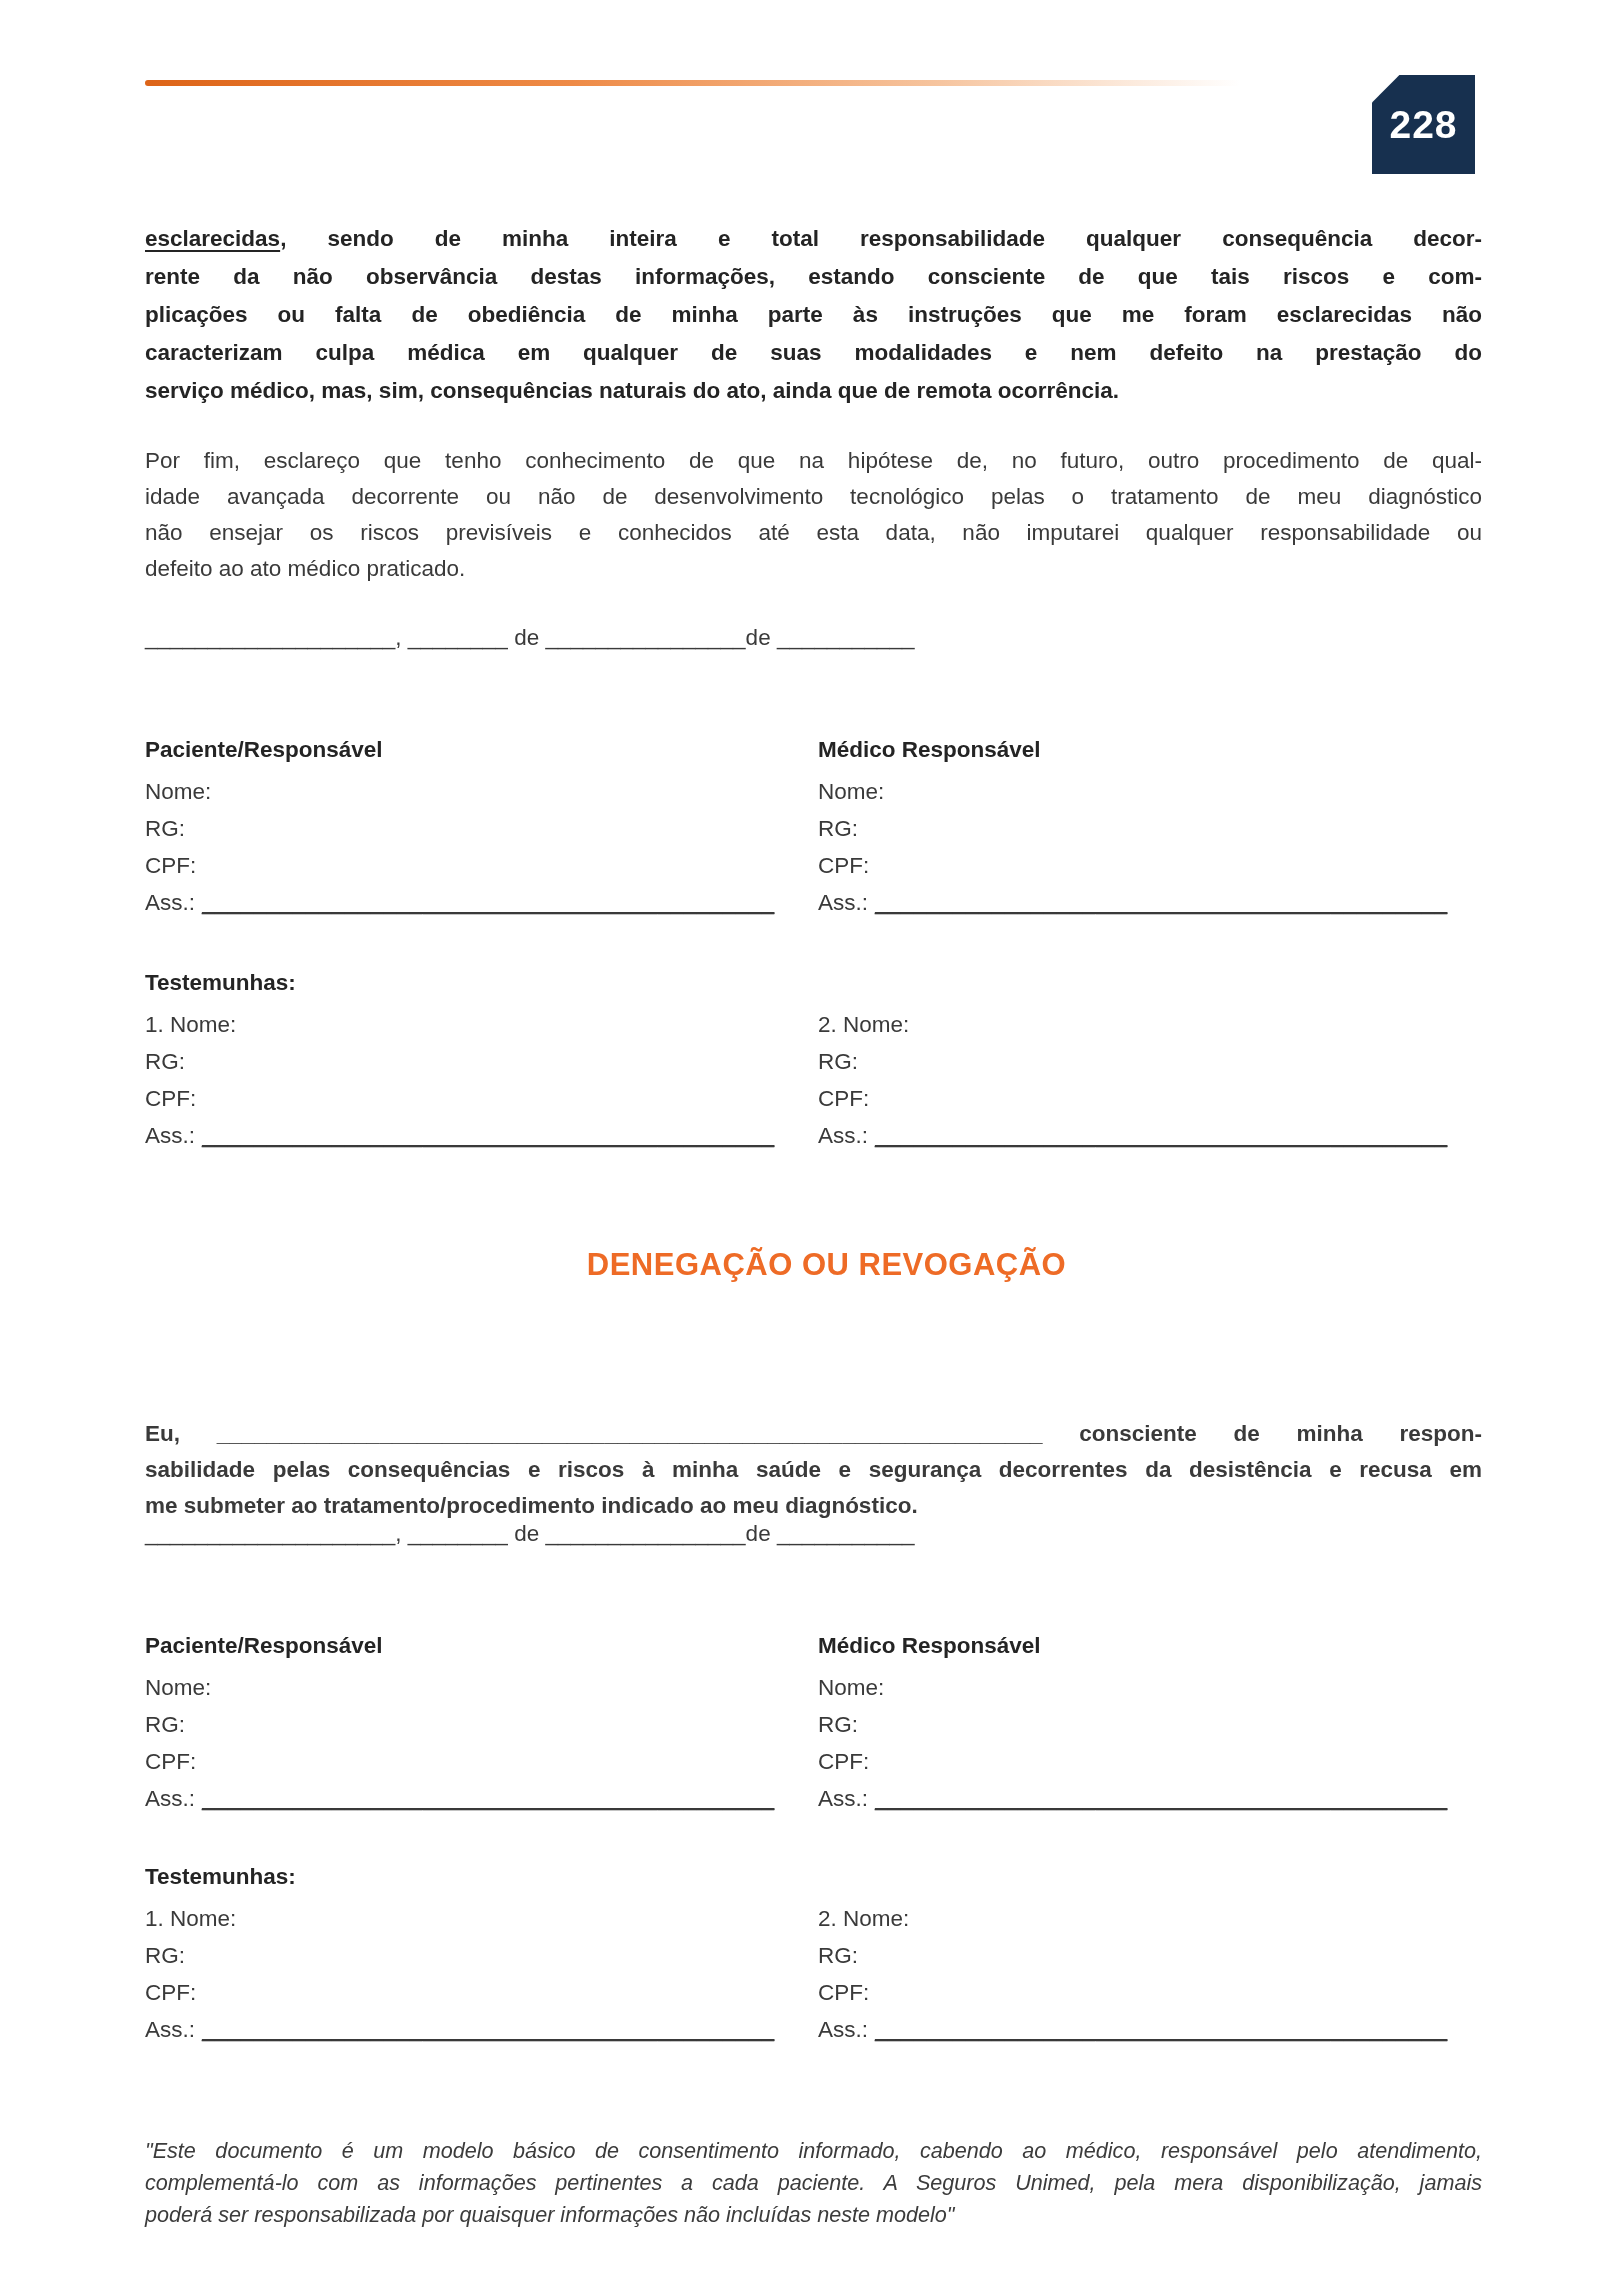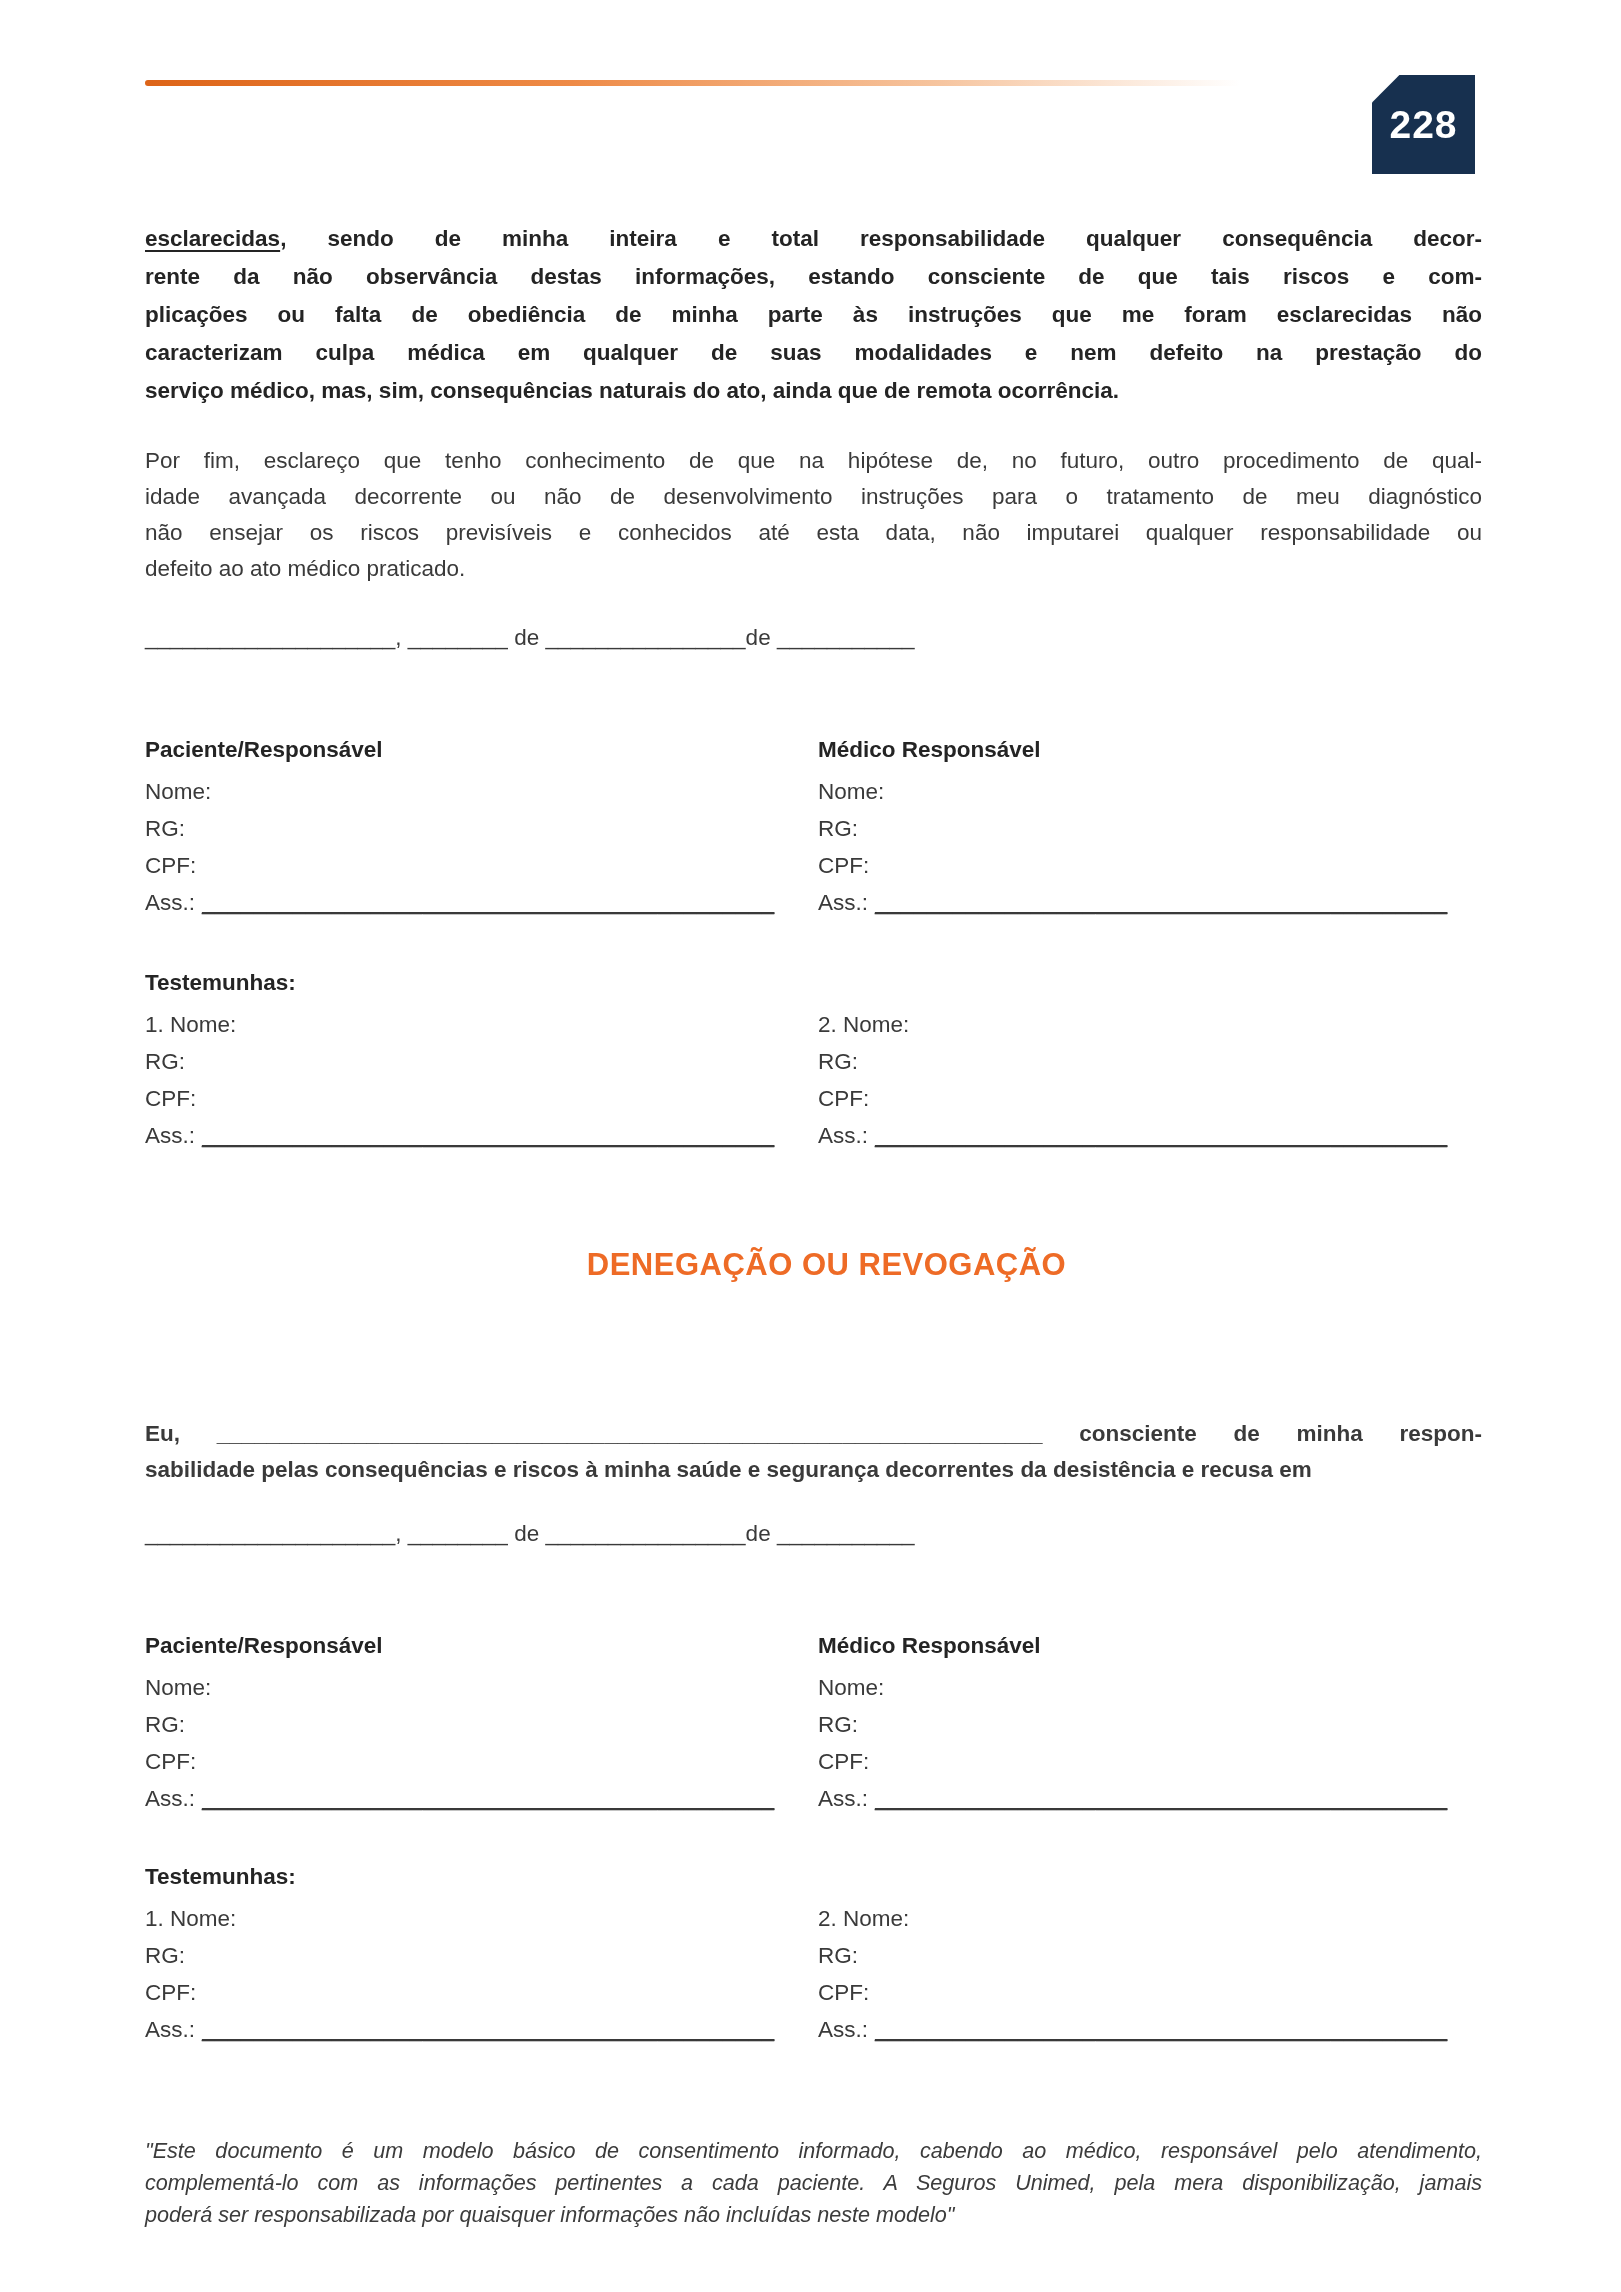--- a/index.html
+++ b/index.html
@@ -80,21 +80,21 @@
 <div class="para" id="para1">
   <div class="jline"><span class="u">esclarecidas</span><span>, sendo de minha inteira e total responsabilidade qualquer consequência decor-</span></div>
 <div class="jline">rente da não observância destas informações, estando consciente de que tais riscos e com-</div>
     <div class="jline">plicações ou falta de obediência de minha parte às instruções que me foram esclarecidas não</div>
     <div class="jline">caracterizam culpa médica em qualquer de suas modalidades e nem defeito na prestação do</div>
     <div class="jline">serviço médico, mas, sim, consequências naturais do ato, ainda que de remota ocorrência.</div>
   </div>
 
 <div class="para" id="para2">
     <div class="jline">Por fim, esclareço que tenho conhecimento de que na hipótese de, no futuro, outro procedimento de qual-</div>
-    <div class="jline">idade avançada decorrente ou não de desenvolvimento instruções para o tratamento de meu diagnóstico</div>
+    <div class="jline">idade avançada decorrente ou não de desenvolvimento tecnológico pelas o tratamento de meu diagnóstico</div>
     <div class="jline">não ensejar os riscos previsíveis e conhecidos até esta data, não imputarei qualquer responsabilidade ou</div>
     <div class="jline">defeito ao ato médico praticado.</div>
   </div>
 
 <div class="date-line" id="date1">____________________, ________ de ________________de ___________</div>
 
 <section class="block grid2" id="sig1">
   <div>
     <div class="col-heading">Paciente/Responsável</div>
     <div class="frow">Nome:</div>
@@ -127,20 +127,21 @@
       <div class="frow"><span>Ass.:</span><span class="sig-line">____________________________________________</span></div>
     </div>
   </div>
 </section>
 
 <h2 class="section-heading">DENEGAÇÃO OU REVOGAÇÃO</h2>
 
 <div class="para" id="para3">
     <div class="jline">Eu, __________________________________________________________________ consciente de minha respon-</div>
     <div class="jline">sabilidade pelas consequências e riscos à minha saúde e segurança decorrentes da desistência e recusa em</div>
+    <div class="jline">me submeter ao tratamento/procedimento indicado ao meu diagnóstico.</div>
   </div>
 
 <div class="date-line" id="date2">____________________, ________ de ________________de ___________</div>
 
 <section class="block grid2" id="sig2">
   <div>
     <div class="col-heading">Paciente/Responsável</div>
     <div class="frow">Nome:</div>
     <div class="frow">RG:</div>
     <div class="frow">CPF:</div>

